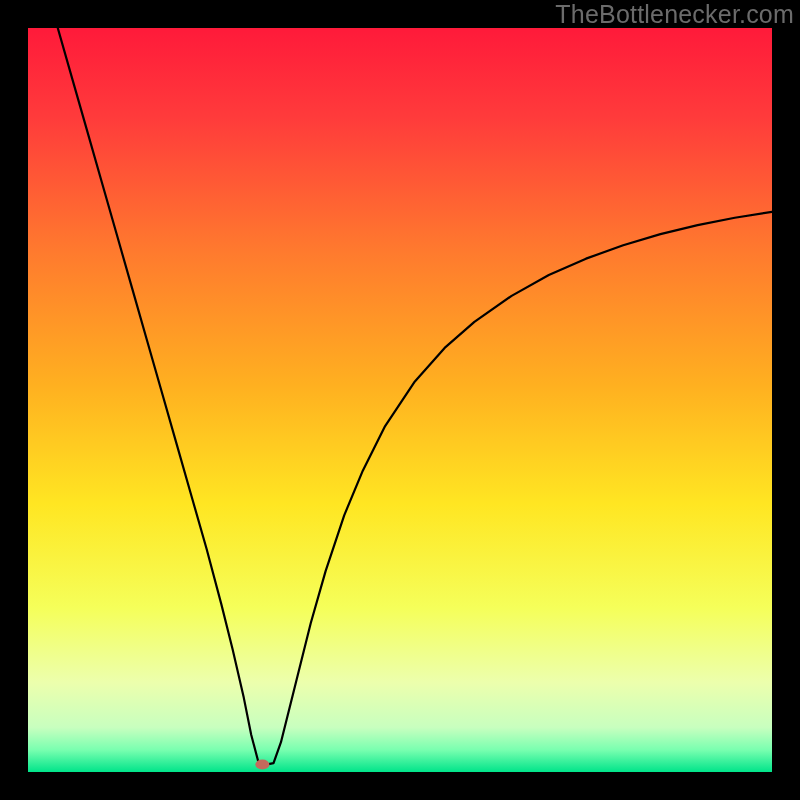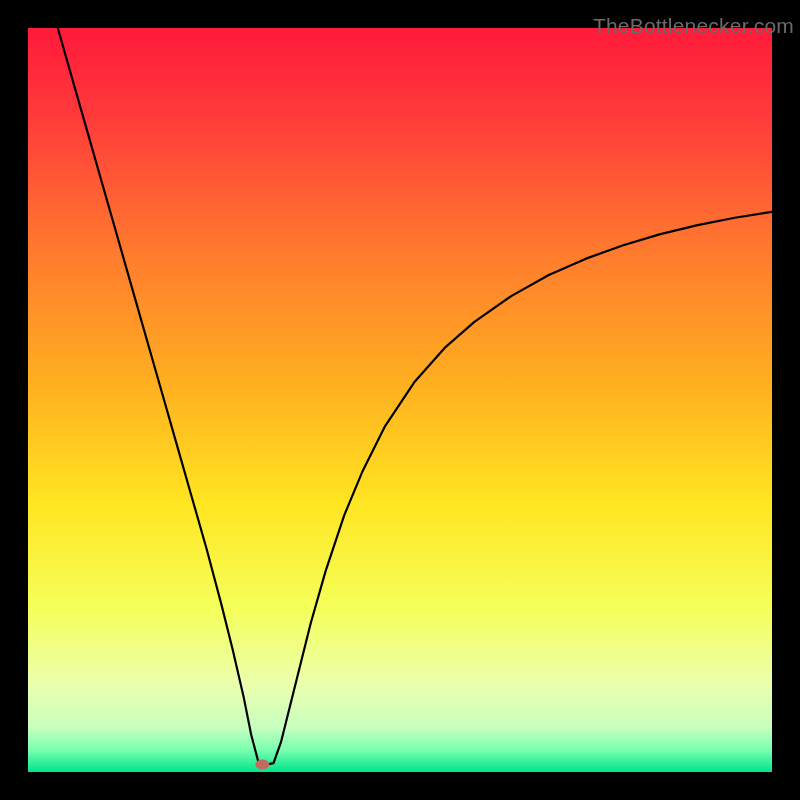--- a/index.html
+++ b/index.html
@@ -19,24 +19,24 @@
   }
   .plot {
     position: absolute;
     left: 28px;
     top: 28px;
     width: 744px;
     height: 744px;
   }
   .watermark {
     position: absolute;
-    top: 14px;
+    top: 0;
     right: 6px;
     color: #6b6b6b;
-    font-size: 21px;
+    font-size: 25px;
     font-weight: 500;
     letter-spacing: 0.2px;
     user-select: none;
   }
 </style>
 </head>
 <body>
 
 <div class="frame">
   <svg class="plot" viewBox="0 0 744 744" preserveAspectRatio="none">

